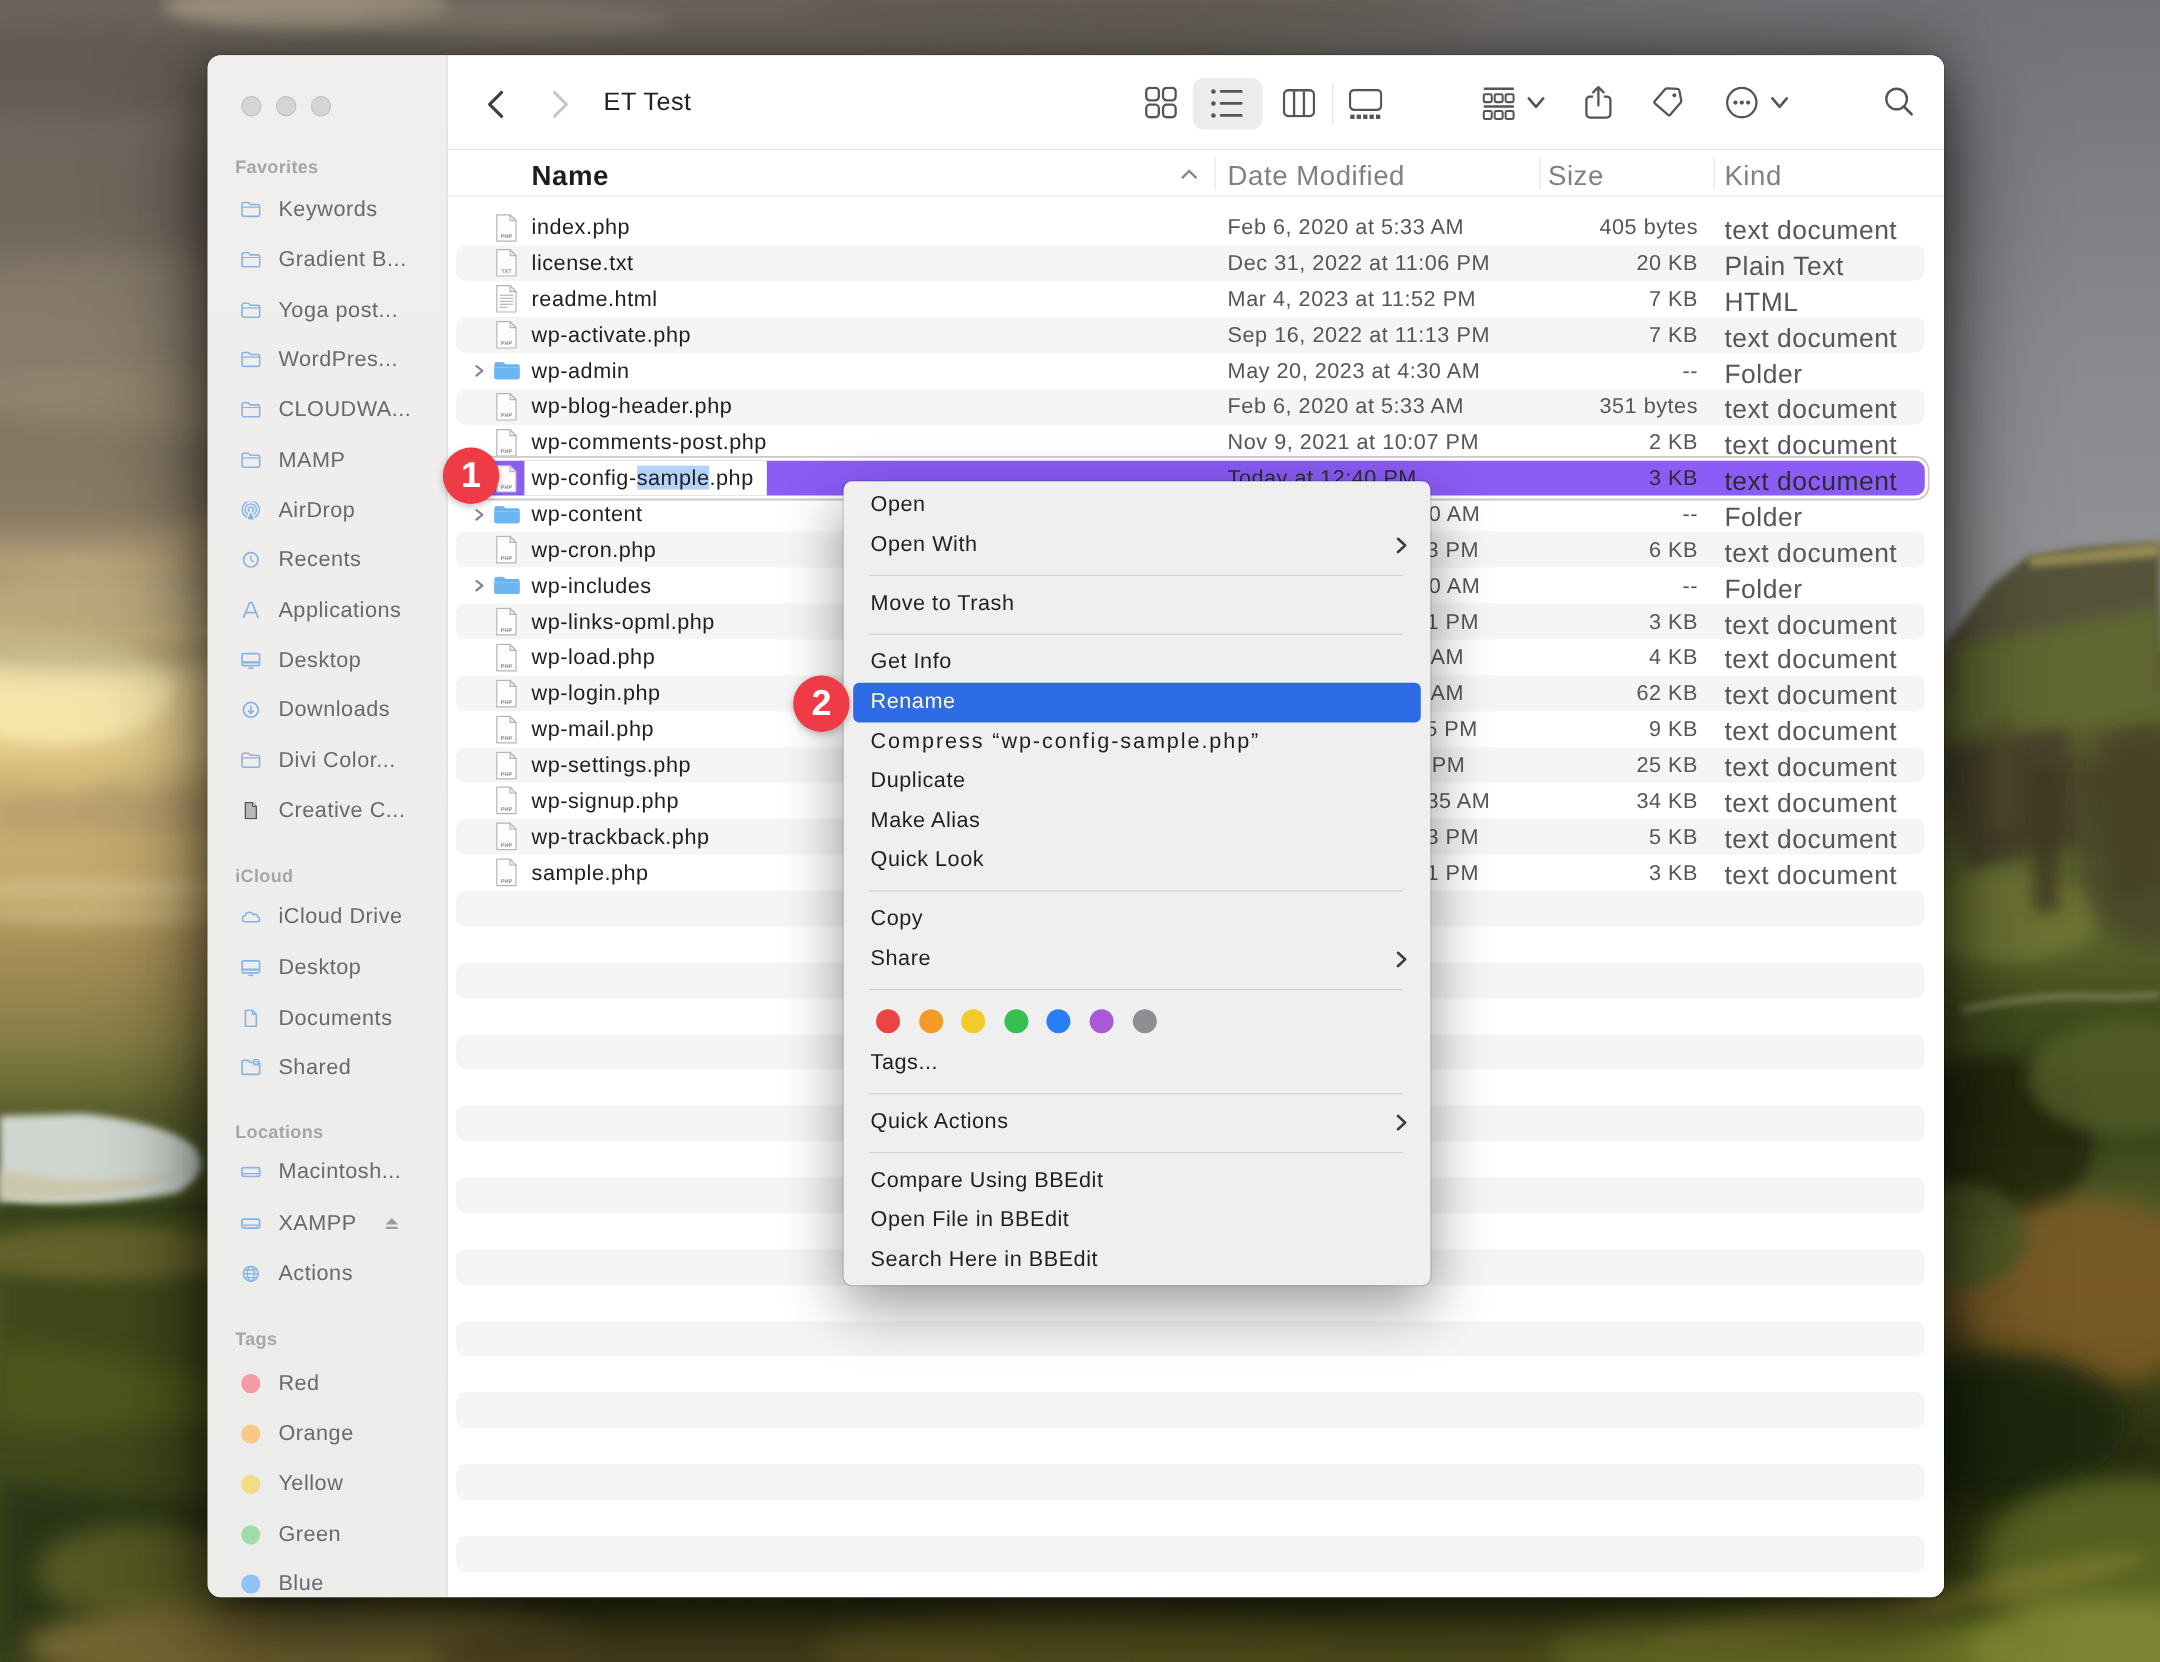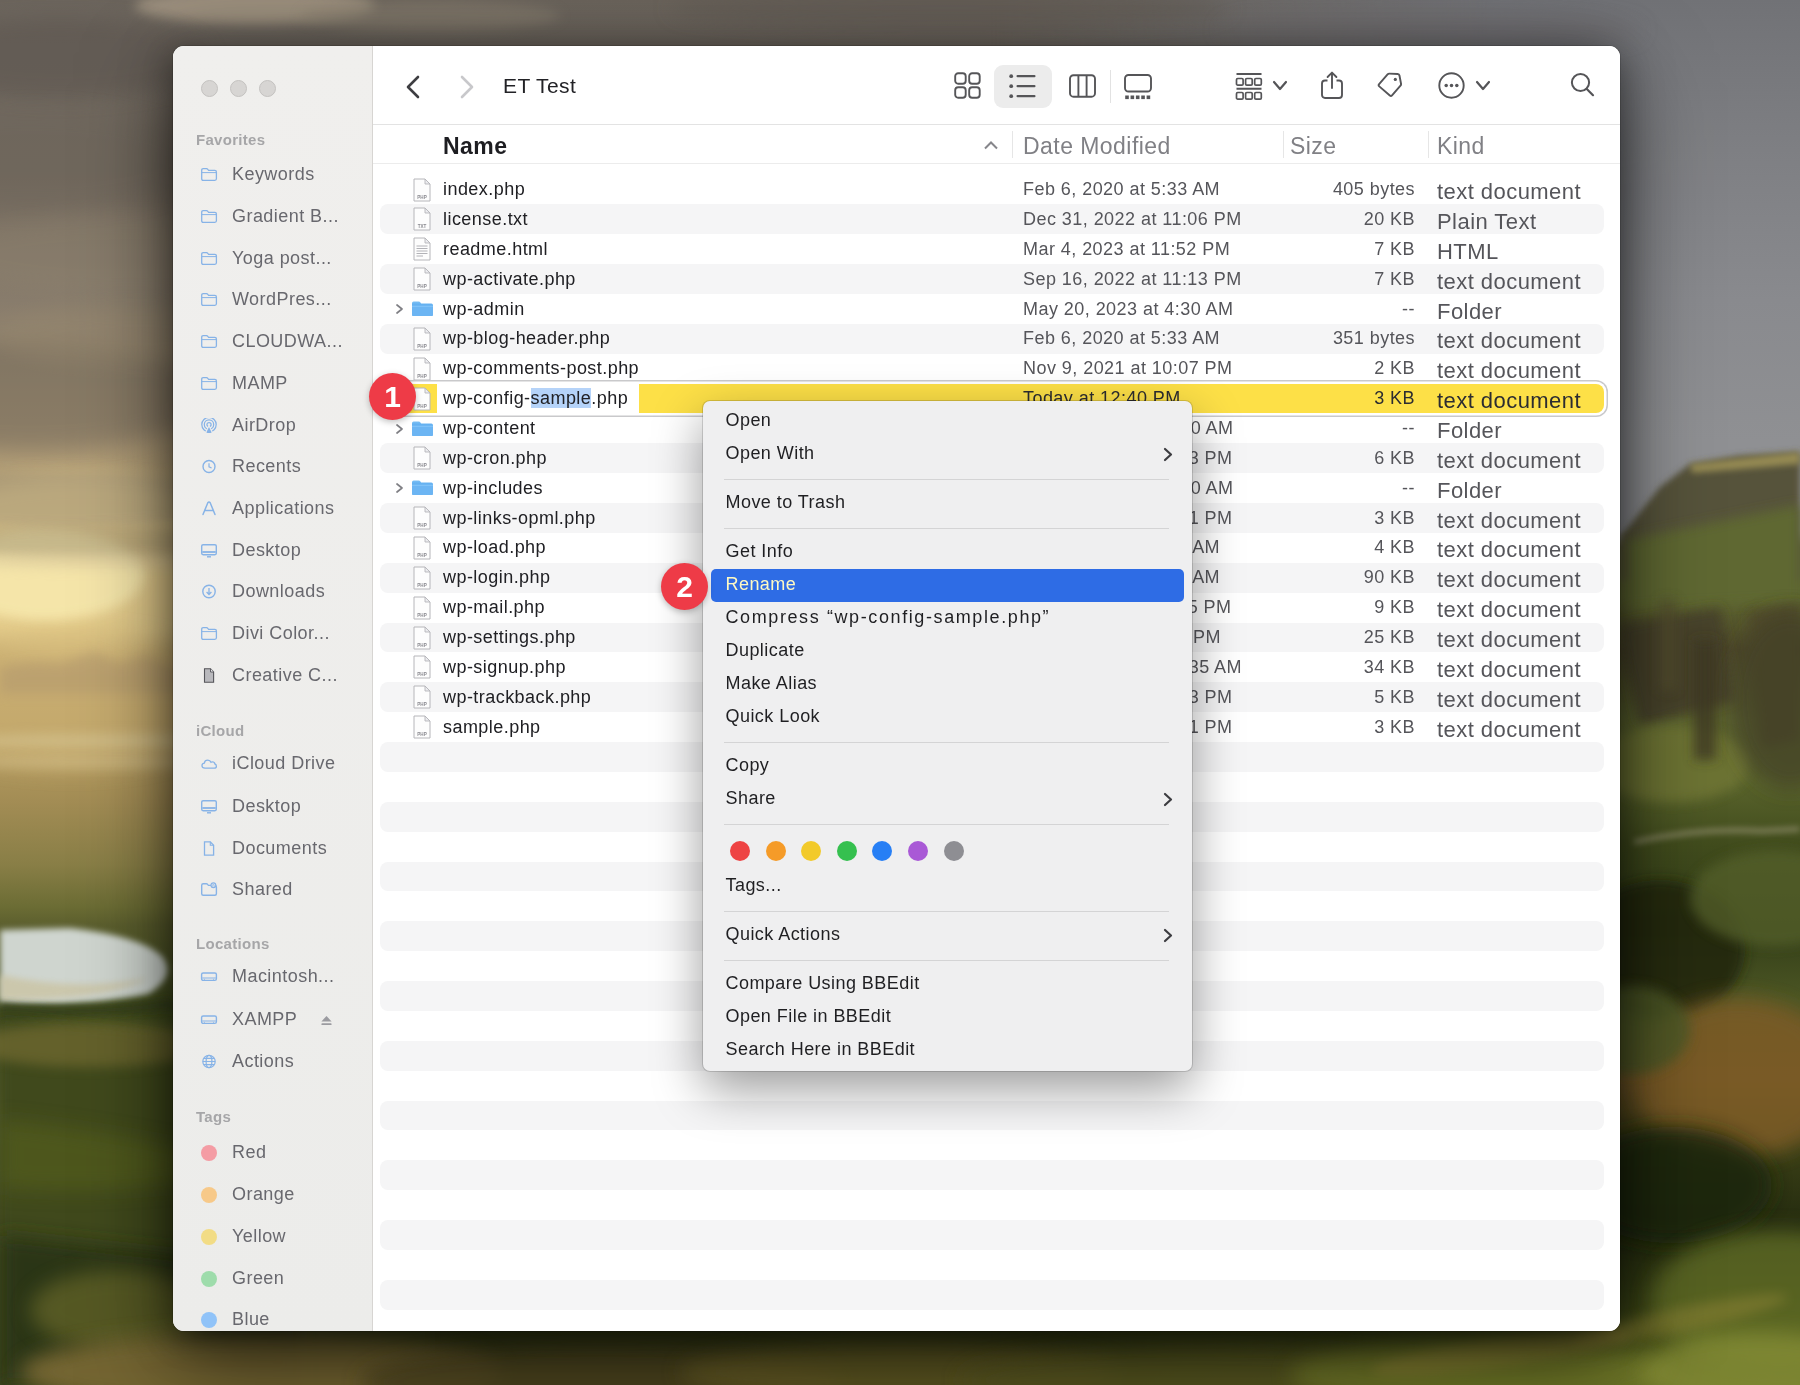--- a/index.html
+++ b/index.html
@@ -17,21 +17,21 @@
 .sic svg { display:block }
 .slab { position:absolute; left:59px; top:9px; font-size:18px; color:#68686e; letter-spacing:0.45px }
 .tagdot { position:absolute; left:1px; top:0px; width:16px; height:16px; border-radius:50%; display:block }
 #toolbar { position:absolute; left:200px; top:0; right:0; height:79px; background:#fff; border-bottom:1px solid #e3e3e3; }
 #hdr { position:absolute; left:200px; right:0; top:79px; height:39px; border-bottom:1px solid #ececec; background:#fff; z-index:2 }
 .hlab { position:absolute; top:8px; font-size:23px; color:#808085; letter-spacing:0.45px }
 .hsep { position:absolute; top:6px; width:1px; height:27px; background:#e6e6e6 }
 #list { position:absolute; left:200px; right:0; top:118px; bottom:0; background:#fff; }
 .row { position:absolute; left:7px; width:1224px; height:29.87px; border-radius:8px; }
 .stripe { background:#f5f5f6; }
-.sel { background:#fde047; box-shadow:0 0 0 2.5px #ffffff, 0 0 0 4px #c9c9cb; }
+.sel { background:#8b5cf6; box-shadow:0 0 0 2.5px #ffffff, 0 0 0 4px #c9c9cb; }
 .sel .date, .sel .size, .sel .kind { color:#2c2c30 }
 .rnfield { position:absolute; left:57px; top:0.5px; width:202px; height:29px; background:#fff; }
 .name { position:absolute; left:63px; top:4.5px; font-size:18px; color:#202024; white-space:pre; letter-spacing:0.45px }
 .date { position:absolute; left:643px; top:4.5px; font-size:18px; color:#55555a; letter-spacing:0.45px }
 .size { position:absolute; left:740px; width:295px; top:4.5px; font-size:18px; color:#55555a; text-align:right; letter-spacing:0.45px }
 .kind { position:absolute; left:1057px; top:4.5px; font-size:22px; color:#55555a; letter-spacing:0.45px }
 #menu { position:absolute; left:703px; top:401px; width:489px; background:#efeff0;
   border-radius:7px; box-shadow:0 0 0 1px rgba(0,0,0,0.14), 0 18px 50px rgba(0,0,0,0.4); padding:4px 0; z-index:20 }
 .mitem { position:relative; height:33px; margin:0 8px; border-radius:5px; }
 .mitem > span:first-child { position:absolute; left:14.5px; top:4.5px; font-size:18px; color:#1f1f22; letter-spacing:0.45px }
@@ -677,21 +677,21 @@
           <span class="kind">text document</span>
         </div>
 <div class="row stripe" style="top:398.8px">
           <span style="position:absolute;left:32px;top:3px"><svg width="20" height="24" viewBox="0 0 20 24" style="">
               <path d="M2 1 L13 1 L18 6 L18 23 L2 23 Z" fill="#fdfdfd" stroke="#b6b6ba" stroke-width="1"></path>
 <path d="M13 1 L13 6 L18 6 Z" fill="#ececef" stroke="#b6b6ba" stroke-width="0.9"></path>
 <text x="10" y="20.5" font-family="Liberation Sans" font-size="4.6" font-weight="bold" fill="#8a8a90" text-anchor="middle">PHP</text>
             </svg></span>
           <span class="name">wp-login.php</span>
           <span class="date">Feb 6, 2023 at 9:38 AM</span>
-          <span class="size">90 KB</span>
+          <span class="size">62 KB</span>
           <span class="kind">text document</span>
         </div>
 <div class="row" style="top:428.7px">
           <span style="position:absolute;left:32px;top:3px"><svg width="20" height="24" viewBox="0 0 20 24" style="">
               <path d="M2 1 L13 1 L18 6 L18 23 L2 23 Z" fill="#fdfdfd" stroke="#b6b6ba" stroke-width="1"></path>
 <path d="M13 1 L13 6 L18 6 Z" fill="#ececef" stroke="#b6b6ba" stroke-width="0.9"></path>
 <text x="10" y="20.5" font-family="Liberation Sans" font-size="4.6" font-weight="bold" fill="#8a8a90" text-anchor="middle">PHP</text>
             </svg></span>
           <span class="name">wp-mail.php</span>
           <span class="date">Mar 4, 2023 at 12:35 PM</span>

